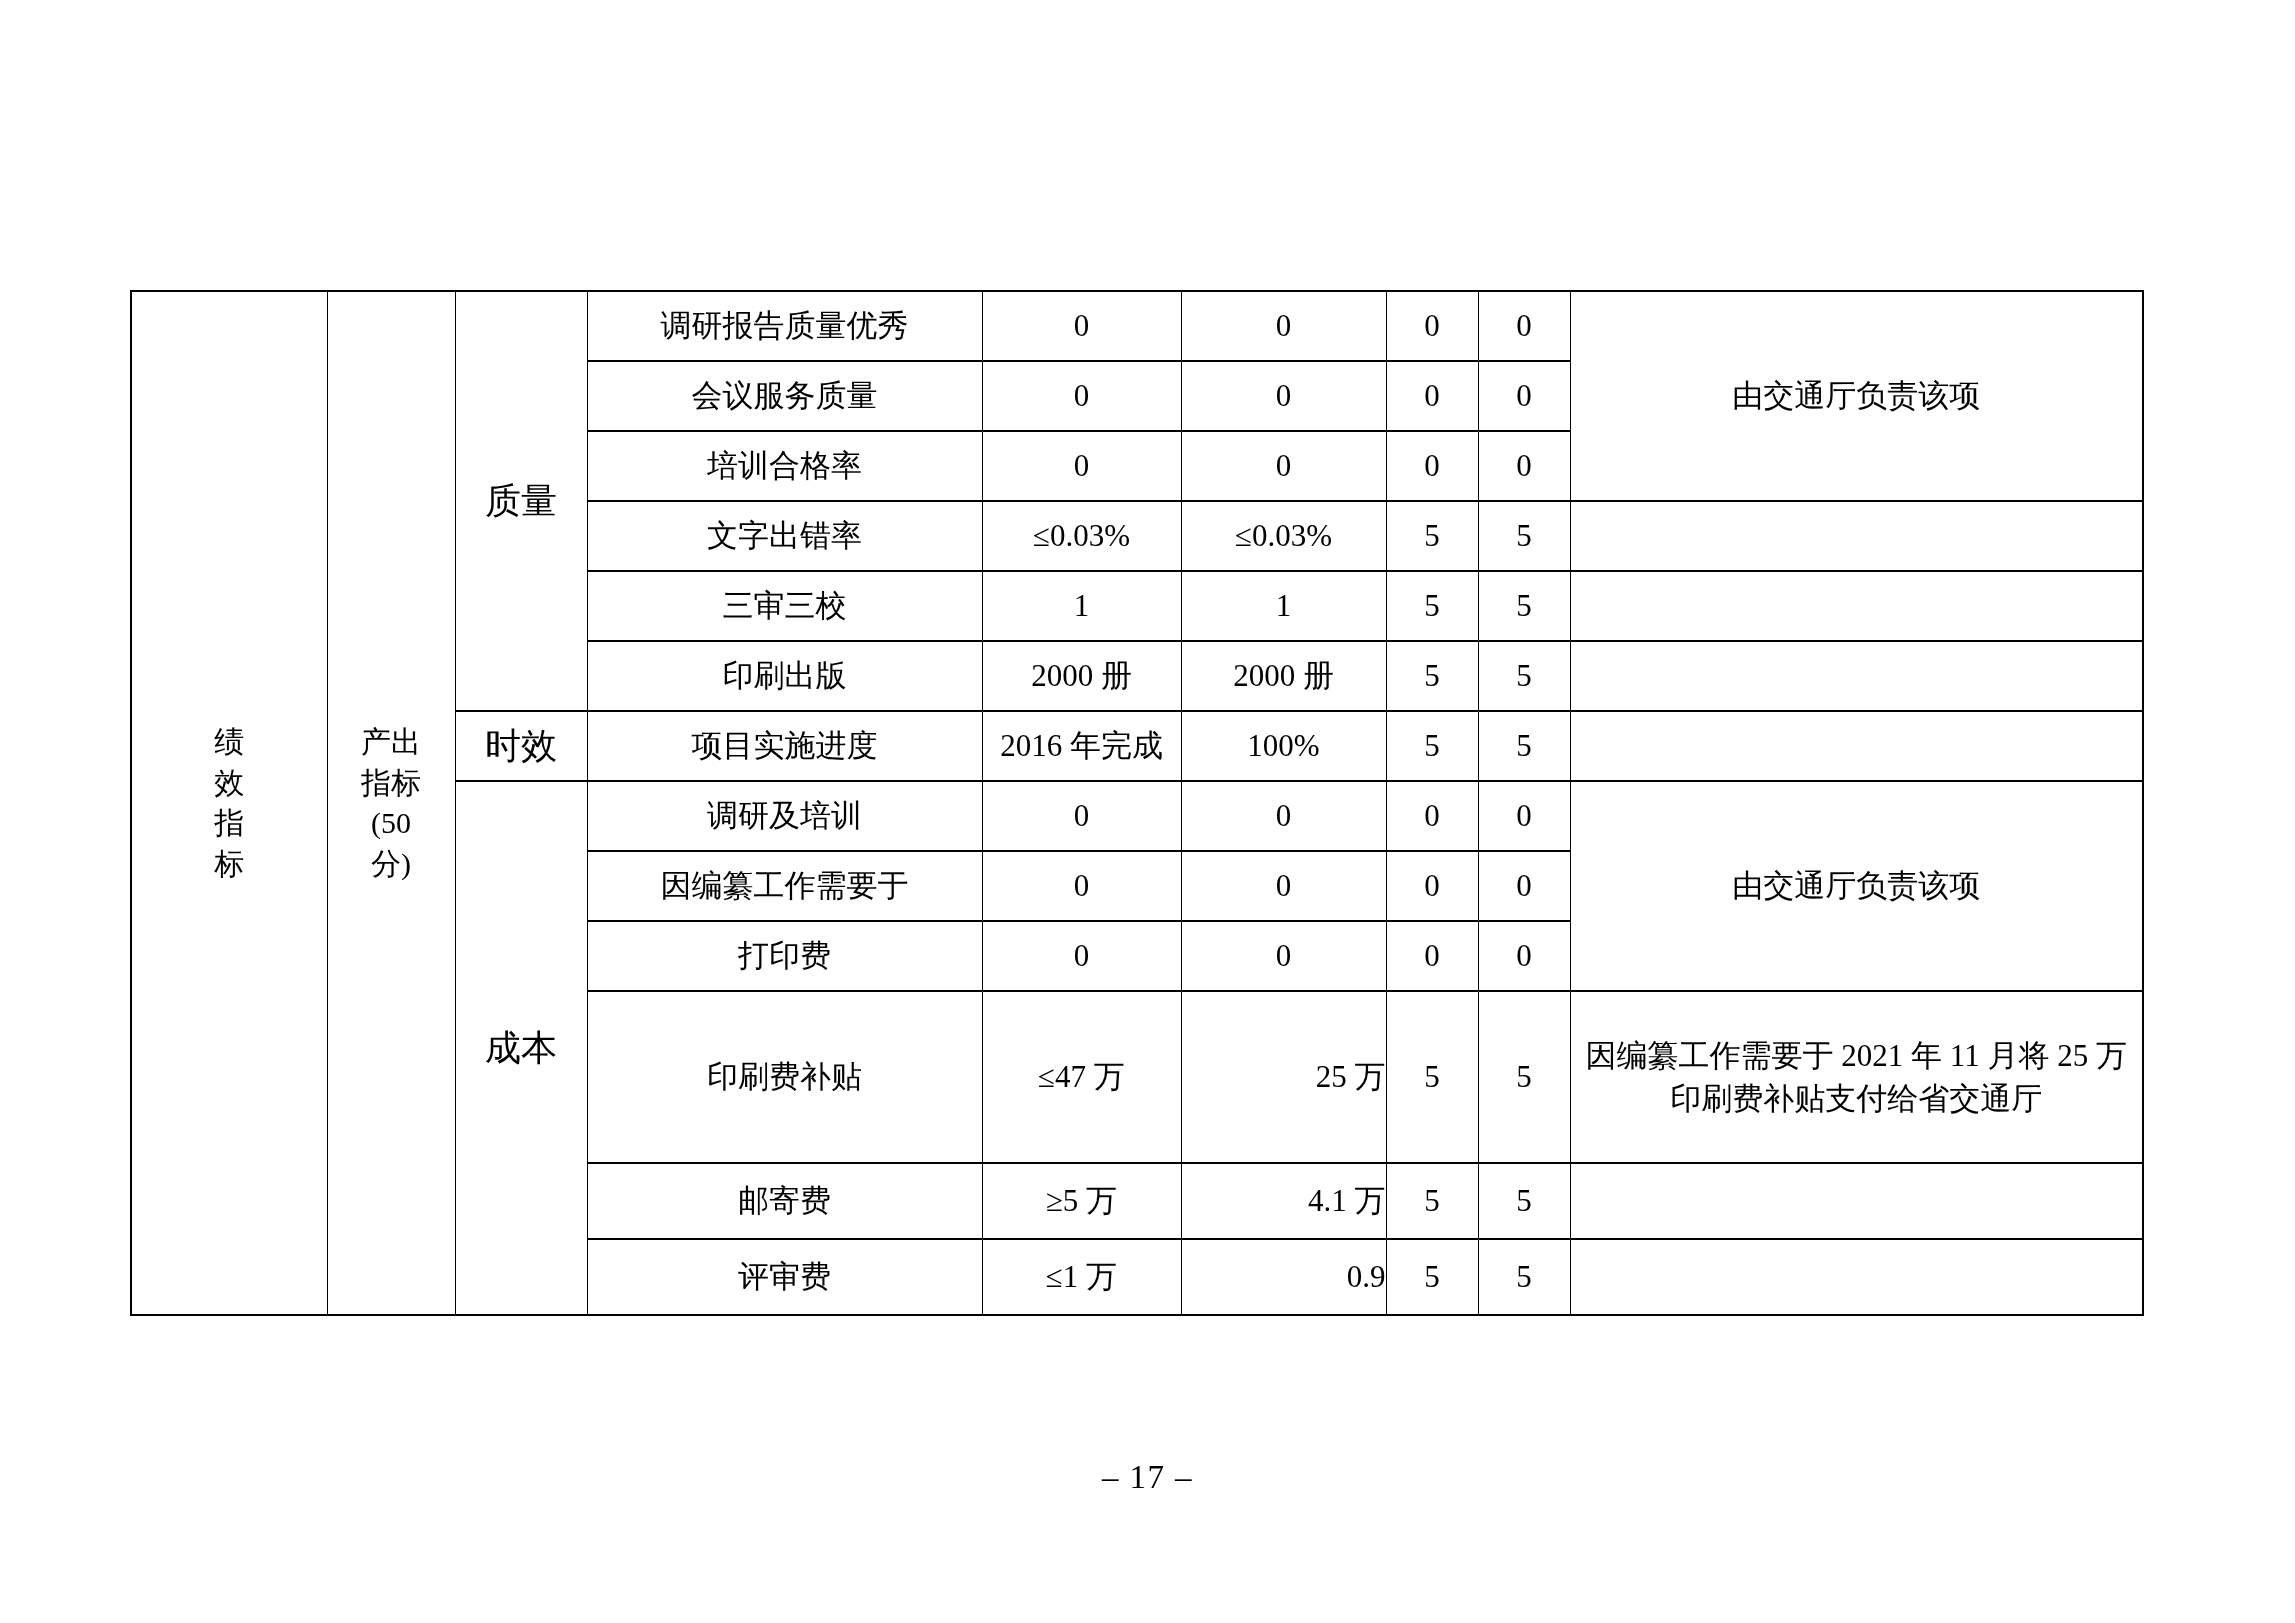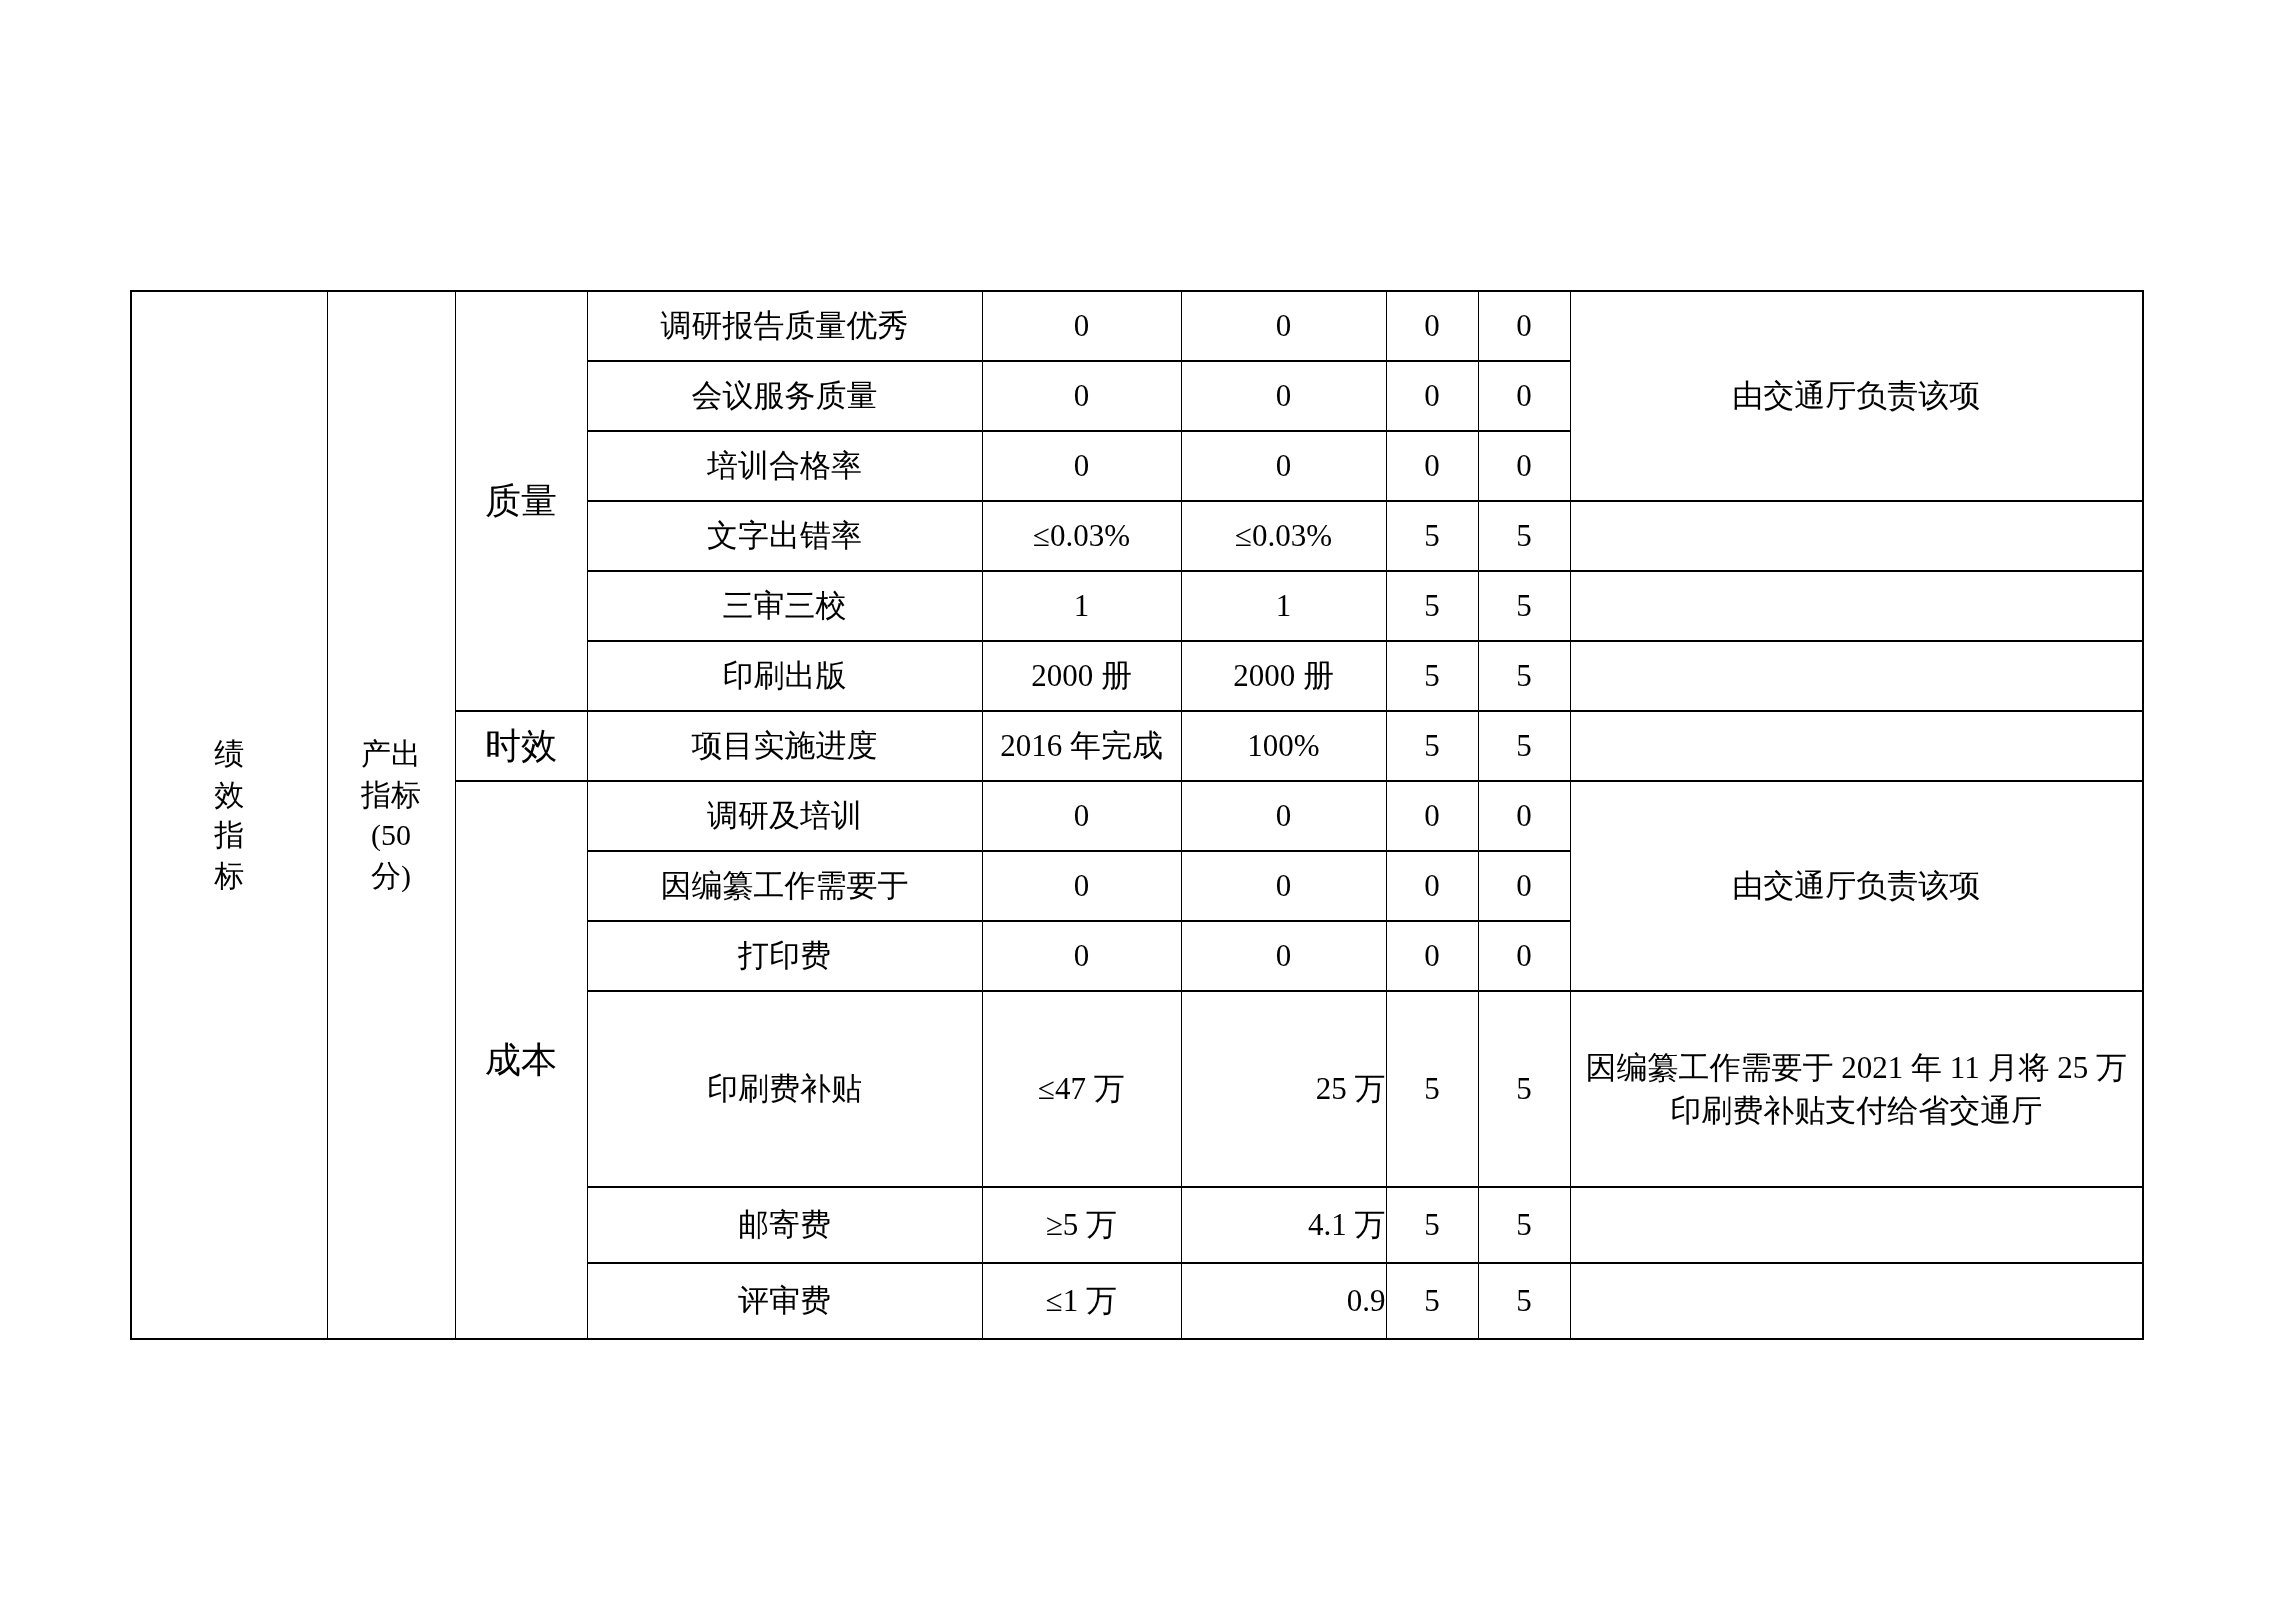--- a/index.html
+++ b/index.html
@@ -32,21 +32,21 @@
     border-right: 1.4px solid #000;
     border-top: 2px solid #000;
     border-bottom: 2px solid #000;
     padding: 0;
     vertical-align: middle;
     text-align: center;
     overflow: hidden;
     word-break: break-word;
   }
   tr.row-normal { height: 70px; }
-  tr.row-tall   { height: 196px; margin-top: 48px; }
+  tr.row-tall   { height: 172px; margin-top: 48px; }
   tr.row-last   { height: 76px; }
 
   td.cat-cell, td.subcat-cell {
     white-space: pre-line;
     font-size: 30px;
     line-height: 1.35;
   }
   td.group-cell { font-size: 36px; }
   td.name-cell {
     text-align: left;
@@ -201,15 +201,16 @@
         <td class="name-cell">评审费</td>
         <td class="val-cell">≤1 万</td>
         <td class="val-cell left-val">0.9</td>
         <td class="score-cell">5</td>
         <td class="score-cell">5</td>
         <td class="note-cell"></td>
       </tr>
     </tbody>
   </table>
 
+  <div id="page-number">– 17 –</div>
 
 </div>
 
 
 </body></html>

